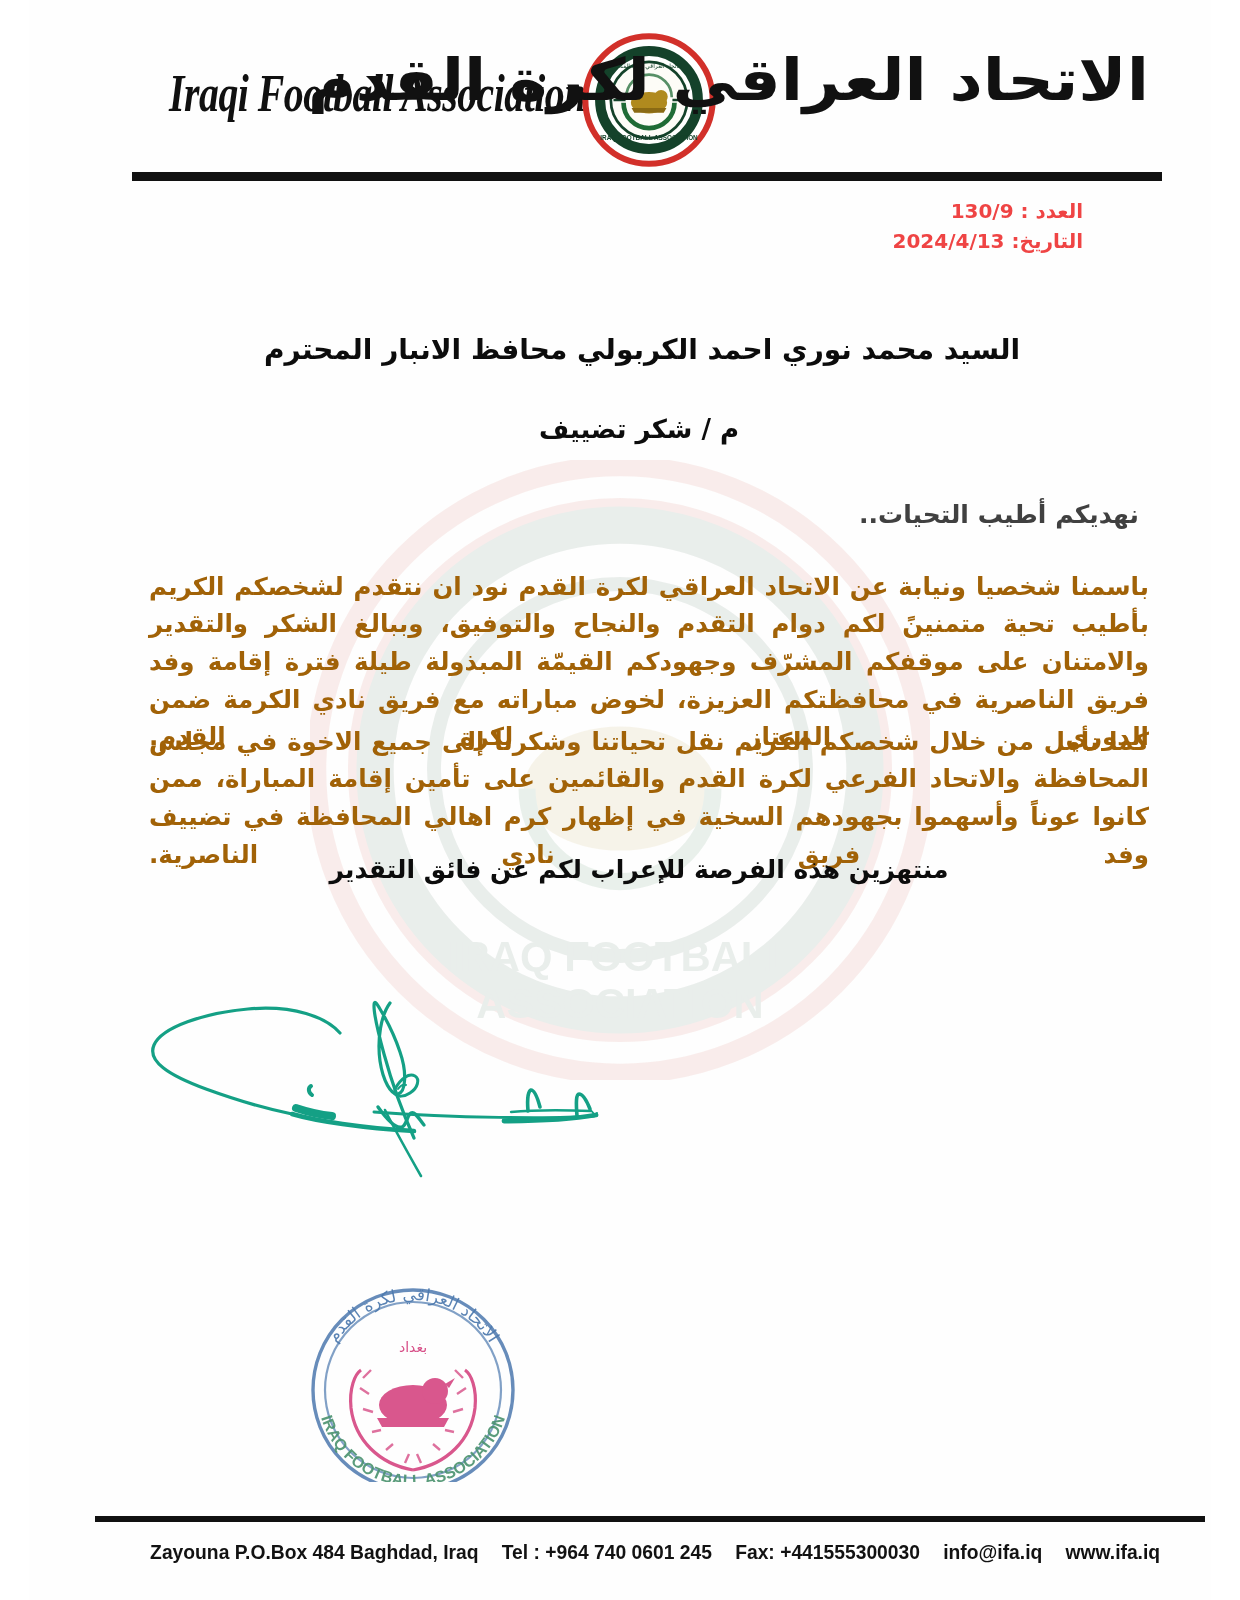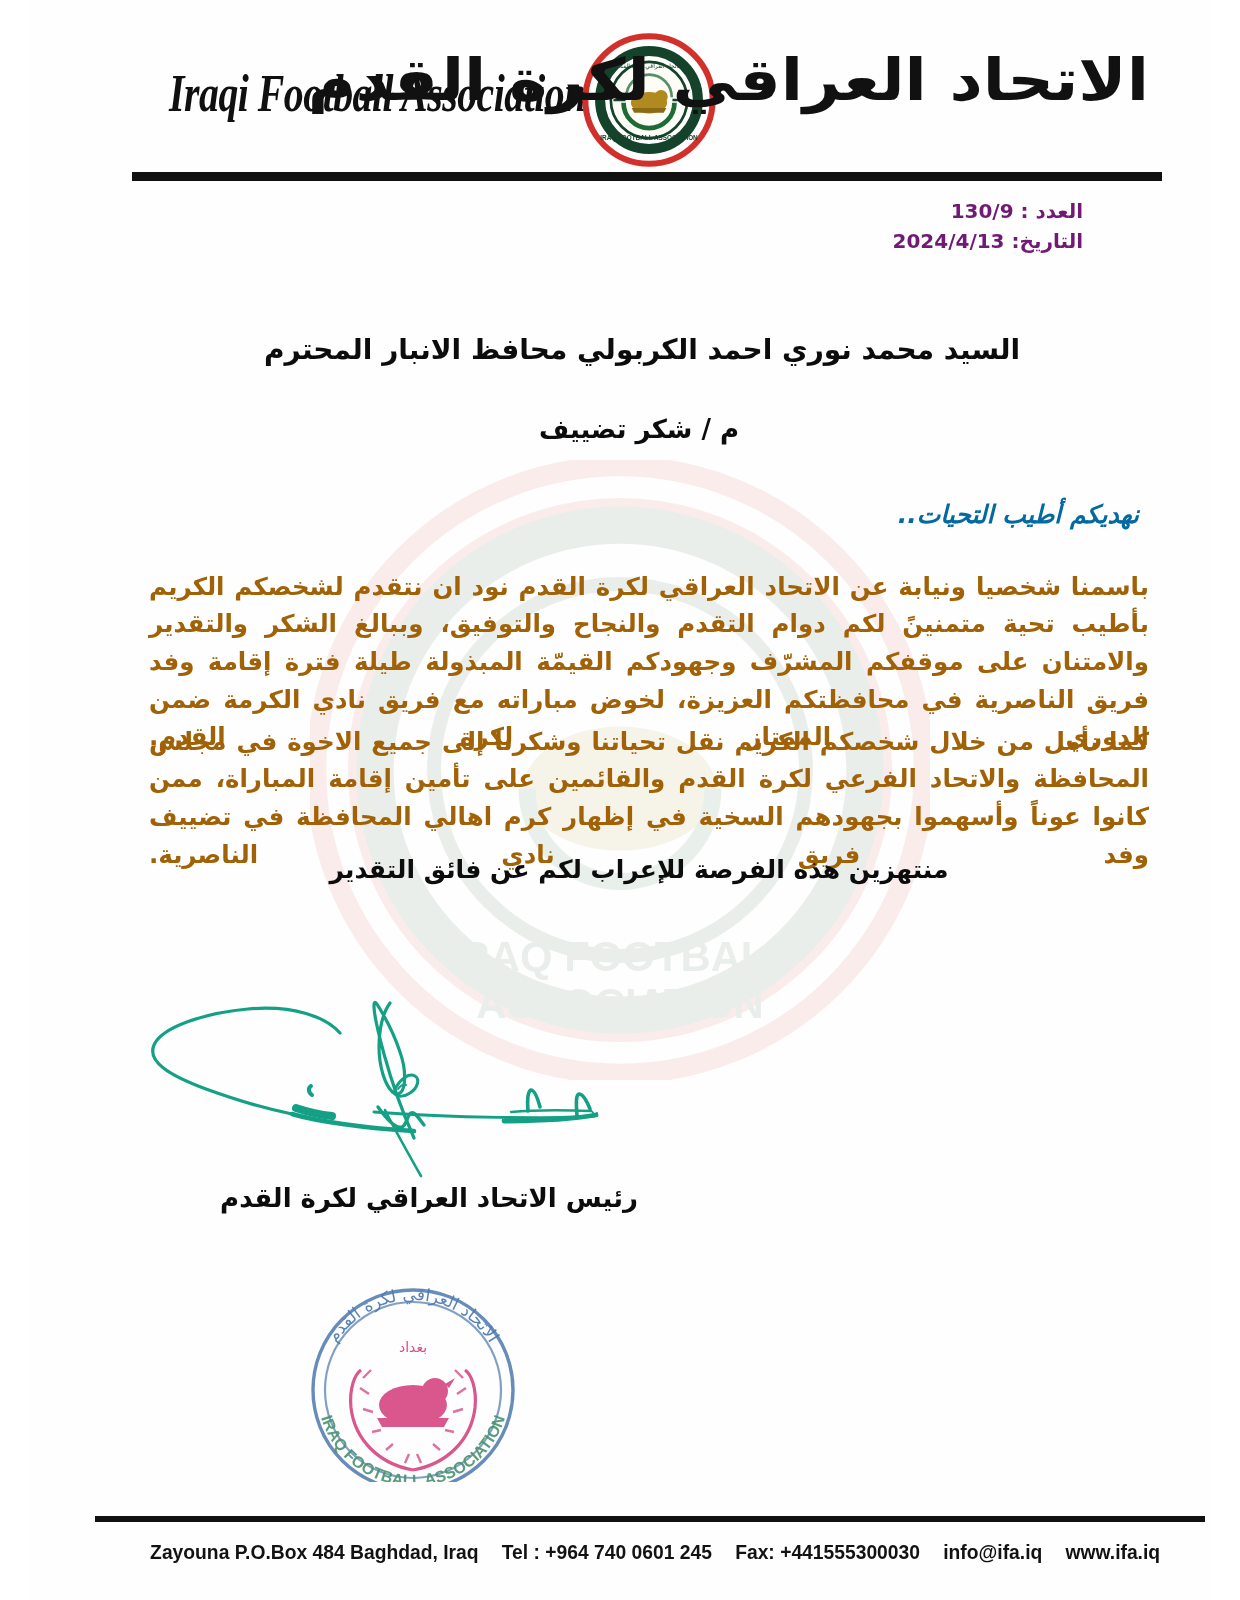--- a/index.html
+++ b/index.html
@@ -98,21 +98,21 @@
   .refblock {
     position: absolute;
     right: 128px;
     top: 196px;
     text-align: right;
     direction: rtl;
     z-index: 3;
     font-family: "DejaVu Sans", sans-serif;
     font-weight: bold;
     font-size: 20px;
-    color: #701a75;
+    color: #ef4444;
     line-height: 1.52;
   }
   .refblock div { white-space: nowrap; }
 
   
   .content {
     position: absolute;
     left: 0; top: 0;
     width: 1240px;
     z-index: 2;
@@ -145,22 +145,21 @@
     padding-right: 20px;
     box-sizing: border-box;
   }
   .greeting {
     position: absolute;
     top: 500px;
     right: 130px;
     font-family: "DejaVu Sans", sans-serif;
     font-weight: bold;
     font-size: 25px;
-    color: #0369a1;
-    font-style: italic;
+    color: #404040;
   }
   .para {
     position: absolute;
     right: 120px;
     width: 1000px;
     text-align: justify;
     text-align-last: justify;
     font-family: "DejaVu Sans", sans-serif;
     font-weight: bold;
     font-size: 24.5px;
@@ -327,21 +326,20 @@
       <path d="M450 158c-2 2-5 3-9 4" stroke-width="2"></path>
       <path d="M443 154c-4-10-8-15-11-15-3 0-3 9-2 22" stroke-width="3.6"></path>
       <path d="M393 152c-3-11-6-17-9-17-3 1-4 9-3 21" stroke-width="3.6"></path>
       <path d="M251 134c2-3 5-5 8-4" stroke-width="2"></path>
       <path d="M164 131c-3 2-3 6 1 9" stroke-width="4"></path>
     </g>
     <path d="M149 153c12 4 26 7 36 8" stroke="#14a085" stroke-width="8" stroke-linecap="round" fill="none"></path>
   </svg>
 
   <div class="signer">
-    <div>رئيس الاتحاد العراقي لكرة القدم</div>
   </div>
 
   <svg class="stamp" viewBox="0 0 272 210">
     <defs>
       <path id="arcTop" d="M46 118a90 90 0 0 1 180 0"></path>
       <path id="arcBottom" d="M40 118a96 96 0 0 0 192 0"></path>
     </defs>
     <circle cx="136" cy="118" r="100" fill="none" stroke="#3f6fa8" stroke-width="3.4" opacity="0.85"></circle>
     <circle cx="136" cy="118" r="88" fill="none" stroke="#3f6fa8" stroke-width="2.2" opacity="0.7"></circle>
     <text font-family="DejaVu Sans, sans-serif" font-size="17" fill="#3f6fa8" opacity="0.92" direction="rtl">

